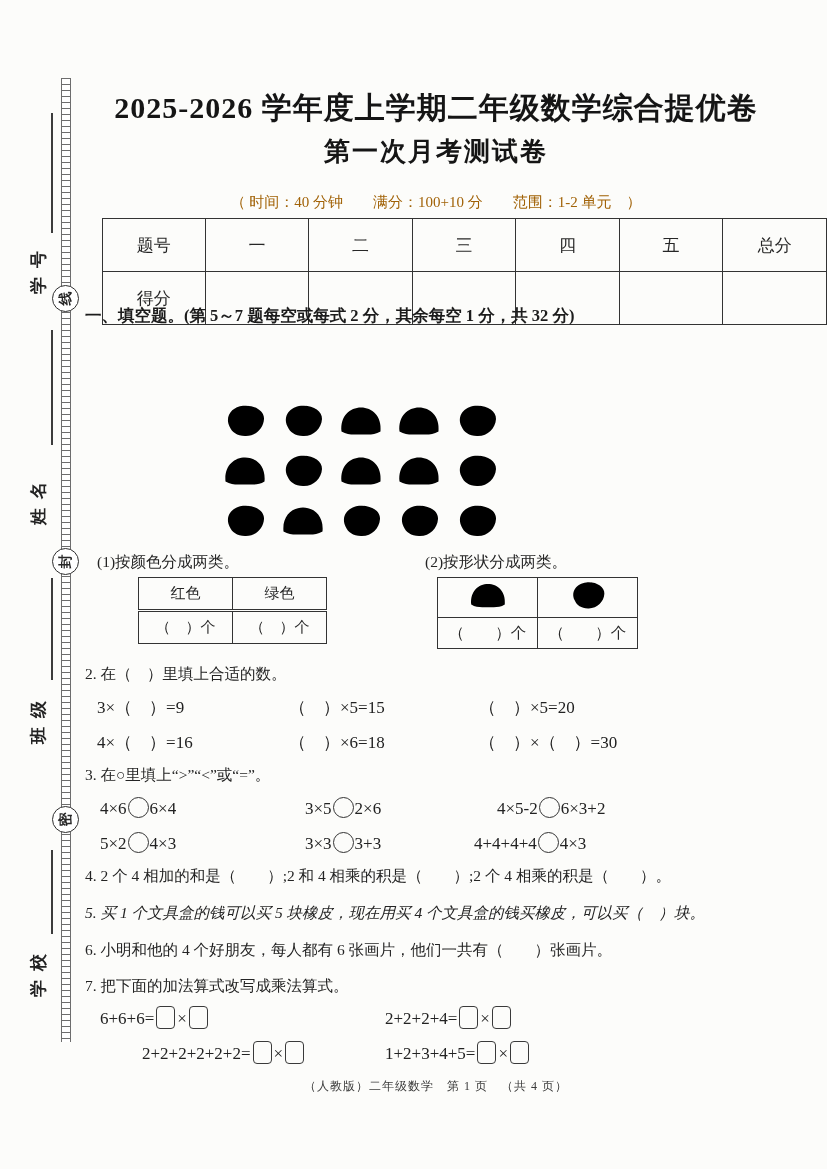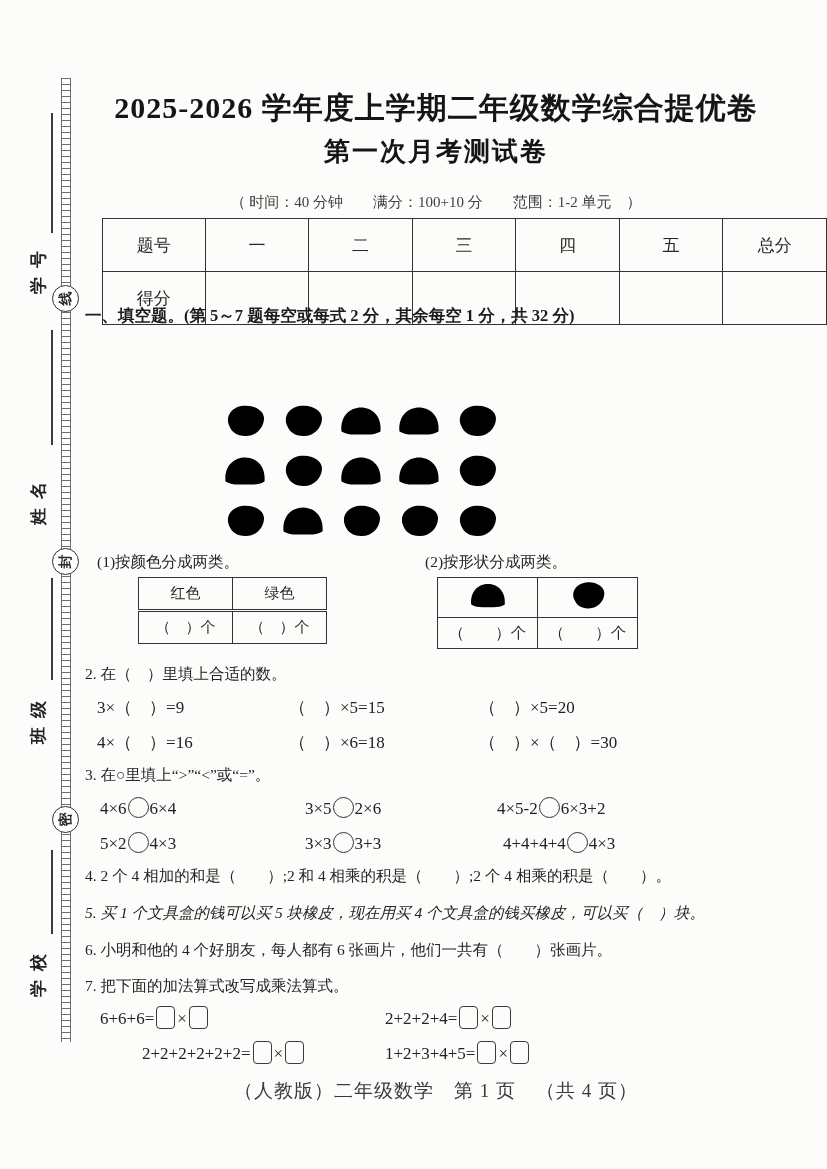--- a/index.html
+++ b/index.html
@@ -36,21 +36,21 @@
     font-size:14px;font-weight:700;transform:rotate(-90deg);z-index:2;
   }
   #sc-xian{top:285px}
   #sc-feng{top:548px}
   #sc-mi{top:806px}
   
   .title1{position:absolute;left:85px;right:40px;top:88px;text-align:center;
     font-size:30px;font-weight:700;letter-spacing:1px;color:#151515;}
   .title2{position:absolute;left:85px;right:40px;top:134px;text-align:center;
     font-size:26px;font-weight:700;letter-spacing:2px;color:#151515;}
-  .meta{position:absolute;left:85px;right:40px;top:193px;text-align:center;font-size:15px;color:#404040;}
+  .meta{position:absolute;left:85px;right:40px;top:193px;text-align:center;font-size:15px;color:#a16207;}
   
   .score-table{position:absolute;left:102px;top:218px;border-collapse:collapse;table-layout:fixed;}
   .score-table td{border:1.5px solid #333;height:36px;text-align:center;font-size:17px;padding:8px;}
   .score-table td.c-label{width:91px;}
   .score-table td.c-num{width:92px;}
   
   .line{position:absolute;font-size:15.5px;white-space:nowrap;color:#242424;}
   .sec-head{font-weight:700;font-size:16.5px;color:#1c1c1c;}
   .eq{position:absolute;font-size:17px;white-space:nowrap;color:#222;}
   .ocircle{display:inline-block;width:19px;height:19px;border:1.4px solid #333;border-radius:50%;
@@ -65,21 +65,21 @@
   .cls-table{position:absolute;border-collapse:collapse;table-layout:fixed;}
   .cls-table td{border:1.4px solid #333;text-align:center;font-size:15px;padding:0;}
   #color-table{left:138px;top:577px;font-family:Liberation Serif, serif;}
   #color-table td{width:93px;height:31px;}
   #color-table tr:first-child td{border-bottom:3px double #333;}
   #shape-table{left:437px;top:577px;}
   #shape-table td{width:99px;}
   #shape-table tr:first-child td{height:39px;}
   #shape-table tr:last-child td{height:30px;font-size:15.5px;}
   .footer{position:absolute;left:85px;right:40px;top:1078px;text-align:center;
-    font-size:19px;color:#3a3a3a;letter-spacing:1px;}
+    font-size:12px;color:#3a3a3a;letter-spacing:1px;}
   svg.defs{position:absolute;width:0;height:0;}
 </style>
 </head>
 <body>
 
 <div class="page">
 
   <svg class="defs" aria-hidden="true">
     <defs>
       <symbol id="d-round" viewBox="0 0 48 36">
@@ -254,21 +254,21 @@
   <div class="eq" style="left:97px;top:731px;">4×（　）=16</div>
   <div class="eq" style="left:289px;top:731px;">（　）×6=18</div>
   <div class="eq" style="left:479px;top:731px;">（　）×（　）=30</div>
 
   <div class="line" style="left:85px;top:765px;">3. 在○里填上“&gt;”“&lt;”或“=”。</div>
   <div class="eq" style="left:100px;top:797px;"><span>4×6</span><span class="ocircle"></span><span>6×4</span></div>
   <div class="eq" style="left:305px;top:797px;"><span>3×5</span><span class="ocircle"></span><span>2×6</span></div>
   <div class="eq" style="left:497px;top:797px;"><span>4×5-2</span><span class="ocircle"></span><span>6×3+2</span></div>
   <div class="eq" style="left:100px;top:832px;"><span>5×2</span><span class="ocircle"></span><span>4×3</span></div>
   <div class="eq" style="left:305px;top:832px;"><span>3×3</span><span class="ocircle"></span><span>3+3</span></div>
-  <div class="eq" style="left:503px;top:832px;"><span>4+4+4+4</span><span class="ocircle"></span><span>4×3</span></div>
+  <div class="eq" style="left:474px;top:832px;"><span>4+4+4+4</span><span class="ocircle"></span><span>4×3</span></div>
 
   <div class="line" style="left:85px;top:866px;">4. 2 个 4 相加的和是（　　）;2 和 4 相乘的积是（　　）;2 个 4 相乘的积是（　　）。</div>
   <div class="line" style="left:85px;top:903px;font-style:italic;">5. 买 1 个文具盒的钱可以买 5 块橡皮，现在用买 4 个文具盒的钱买橡皮，可以买（　）块。</div>
   <div class="line" style="left:85px;top:940px;">6. 小明和他的 4 个好朋友，每人都有 6 张画片，他们一共有（　　）张画片。</div>
 
   <div class="line" style="left:85px;top:976px;">7. 把下面的加法算式改写成乘法算式。</div>
   <div class="eq" style="left:100px;top:1006px;"><span>6+6+6=</span><span class="abox"></span><span>×</span><span class="abox"></span></div>
   <div class="eq" style="left:385px;top:1006px;"><span>2+2+2+4=</span><span class="abox"></span><span>×</span><span class="abox"></span></div>
   <div class="eq" style="left:100px;top:1041px;margin-left:42px;"><span>2+2+2+2+2+2=</span><span class="abox"></span><span>×</span><span class="abox"></span></div>
   <div class="eq" style="left:385px;top:1041px;"><span>1+2+3+4+5=</span><span class="abox"></span><span>×</span><span class="abox"></span></div>

